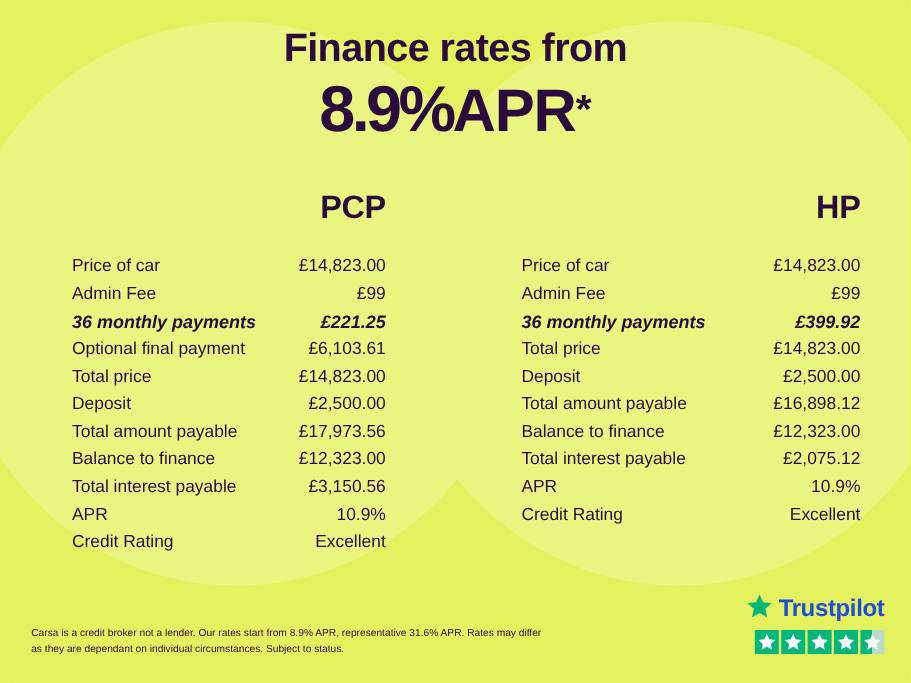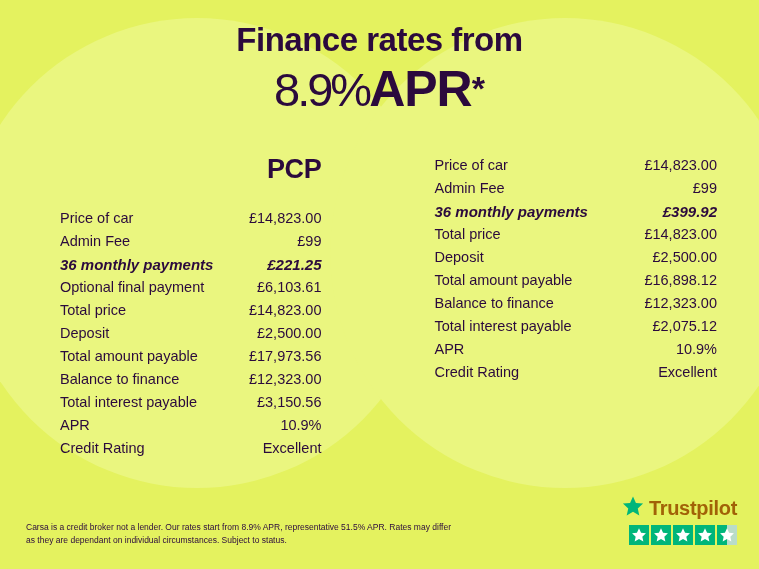--- a/index.html
+++ b/index.html
@@ -56,22 +56,22 @@
     line-height: 1.1;
     color: #2b0a3d;
   }
   .rate-line {
     text-align: center;
     margin-top: 2px;
     white-space: nowrap;
     color: #2b0a3d;
   }
   .rate-big {
-    font-size: 47px;
-    font-weight: normal;
+    font-size: 54px;
+    font-weight: bold;
     letter-spacing: -3px;
     vertical-align: baseline;
   }
   .rate-apr {
     font-size: 50px;
     font-weight: bold;
     letter-spacing: -1px;
     vertical-align: baseline;
   }
   .rate-star {
@@ -131,21 +131,21 @@
   }
   .tp-top {
     display: flex;
     align-items: center;
     justify-content: flex-end;
     gap: 5px;
   }
   .tp-name {
     font-size: 20px;
     font-weight: bold;
-    color: #a16207;
+    color: #1d4ed8;
     letter-spacing: -0.3px;
   }
   .tp-stars {
     display: flex;
     gap: 2px;
     margin-top: 4px;
     justify-content: flex-end;
   }
   .tp-star {
     width: 20px;
@@ -220,20 +220,21 @@
           <span class="label">APR</span>
           <span class="value">10.9%</span>
         </div>
         <div class="row">
           <span class="label">Credit Rating</span>
           <span class="value">Excellent</span>
         </div>
       </div>
 
       <div class="col right-col">
+        <div class="col-title">HP</div>
 
         <div class="row">
           <span class="label">Price of car</span>
           <span class="value">£14,823.00</span>
         </div>
         <div class="row">
           <span class="label">Admin Fee</span>
           <span class="value">£99</span>
         </div>
         <div class="row bold">
@@ -265,21 +266,21 @@
           <span class="value">10.9%</span>
         </div>
         <div class="row">
           <span class="label">Credit Rating</span>
           <span class="value">Excellent</span>
         </div>
       </div>
 
     </div>
 
-    <div class="disclaimer">Carsa is a credit broker not a lender. Our rates start from 8.9% APR, representative 51.5% APR. Rates may differ as they are dependant on individual circumstances. Subject to status.</div>
+    <div class="disclaimer">Carsa is a credit broker not a lender. Our rates start from 8.9% APR, representative 31.6% APR. Rates may differ as they are dependant on individual circumstances. Subject to status.</div>
 
     <div class="trustpilot">
       <div class="tp-top">
         <span>
           <svg width="22" height="22" viewBox="0 0 24 24" aria-hidden="true">
             <polygon points="12,1.5 15.2,8.6 23,9.4 17.2,14.6 18.9,22.3 12,18.4 5.1,22.3 6.8,14.6 1,9.4 8.8,8.6" fill="#00b67a"></polygon>
           </svg>
         </span>
         <span class="tp-name">Trustpilot</span>
       </div>

